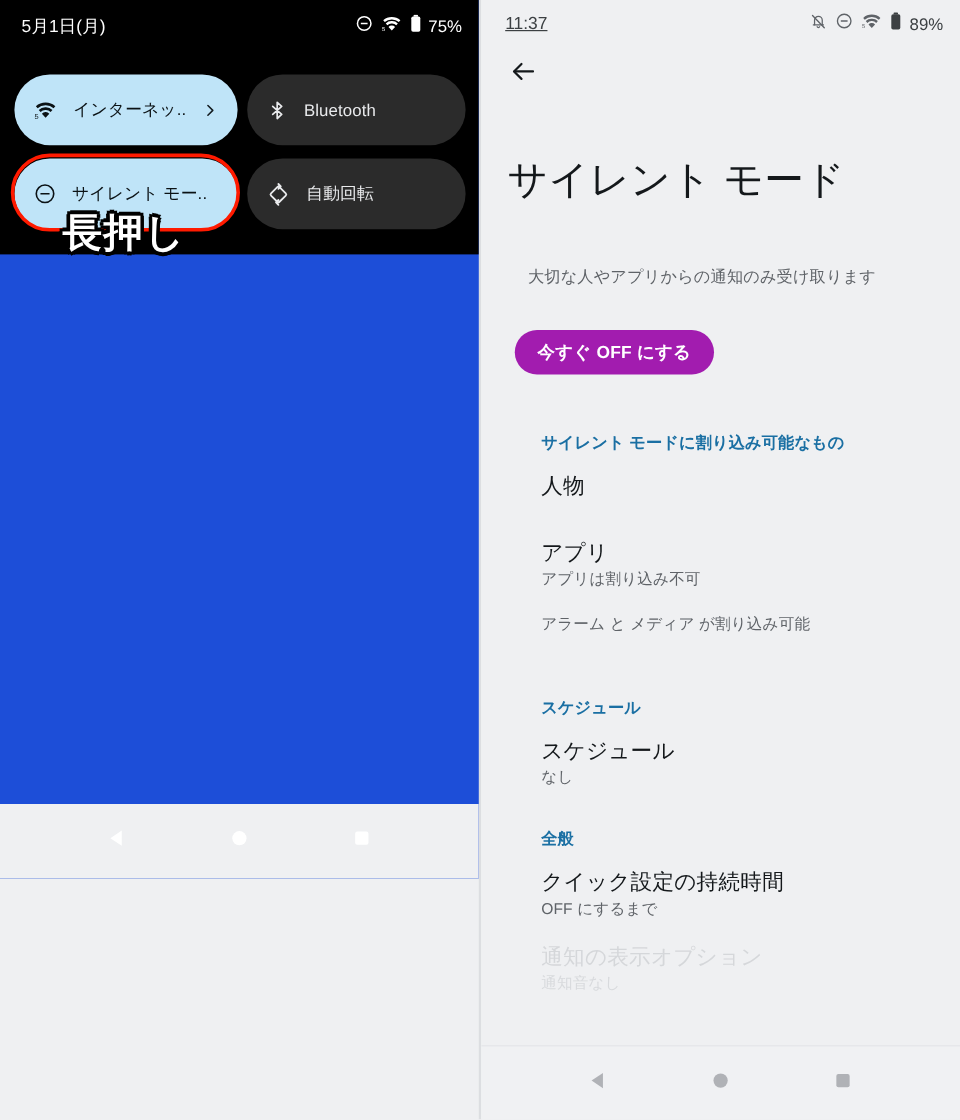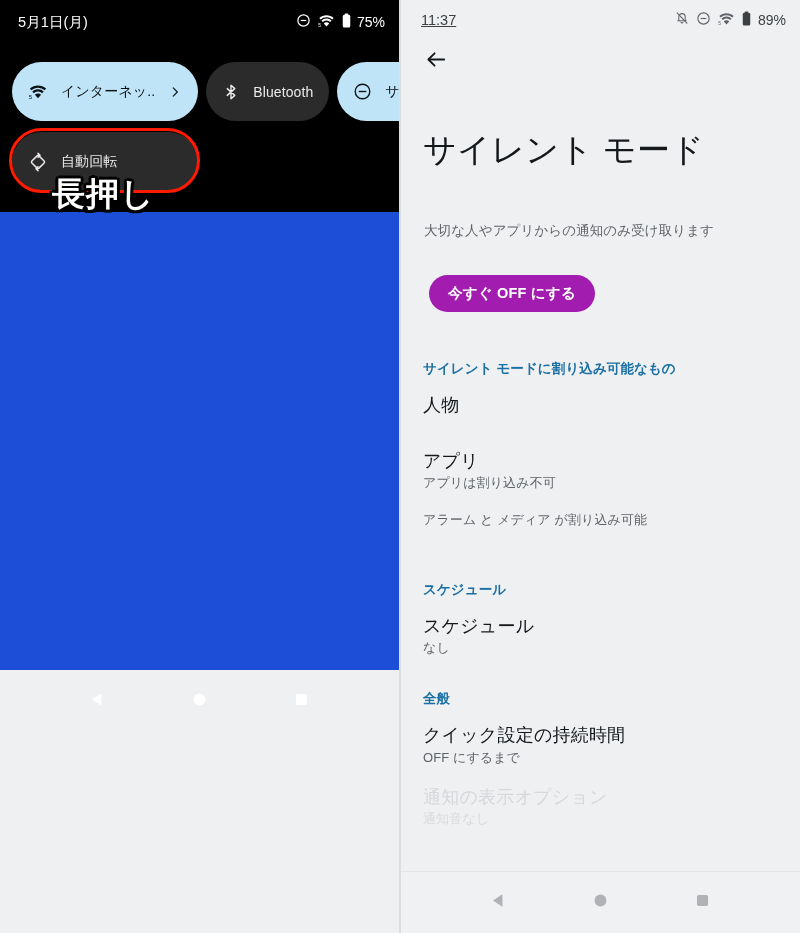--- a/index.html
+++ b/index.html
@@ -33,21 +33,21 @@
   .l-date { font-size: 14.5px; font-weight: 400; letter-spacing: .1px; }
   .l-sb-right {
     margin-left: auto; display: flex; align-items: center; gap: 7px;
   }
   .l-batt-pct { font-size: 14px; font-weight: 500; margin-left: -1px; }
 
   .tiles {
     position: absolute; top: 62px; left: 12px;
     width: 376px;
     display: grid;
-    grid-template-columns: 1fr 1fr 1fr;
+    grid-template-columns: 1fr 1fr;
     grid-gap: 11px 8px;
   }
   .tile {
     height: 59px; border-radius: 30px;
     display: flex; align-items: center;
     padding: 0 16px; gap: 13px;
     font-size: 14px;
     position: relative;
   }
   .tile-on { background: #bfe4f8; color: #0b1215; }
@@ -127,34 +127,34 @@
     width: 30px; height: 30px;
     display: flex; align-items: center; justify-content: center;
   }
 
   .r-title {
     position: absolute; left: 22px; top: 128px;
     font-size: 33px; font-weight: 400; color: #14181b;
     letter-spacing: .3px;
   }
   .r-subtitle {
-    position: absolute; left: 23px; top: 222px;
+    position: absolute; left: 39px; top: 222px;
     font-size: 13.5px; color: #5f6368; letter-spacing: .1px;
   }
   .offbtn-wrap { position: absolute; left: 28px; top: 275px; }
   .offbtn {
     background: #a21caf; color: #ffffff;
     border: none; border-radius: 20px;
     height: 37px; padding: 0 19px;
     font-size: 14.5px; font-weight: bold;
     font-family: inherit; cursor: pointer;
     letter-spacing: .2px;
   }
 
-  .r-list { position: absolute; left: 0; top: 352px; width: 399px; }
+  .r-list { position: absolute; left: 0; top: 352px; width: 399px; padding-left: 28px; }
   .sec-header {
     padding: 8px 22px 6px;
     font-size: 13.5px; color: #1a6fa3; font-weight: bold;
     letter-spacing: .1px;
   }
   .sec-header.sp { padding-top: 24px; }
   .li {
     padding: 9px 22px 9px;
     min-height: 56px;
   }

